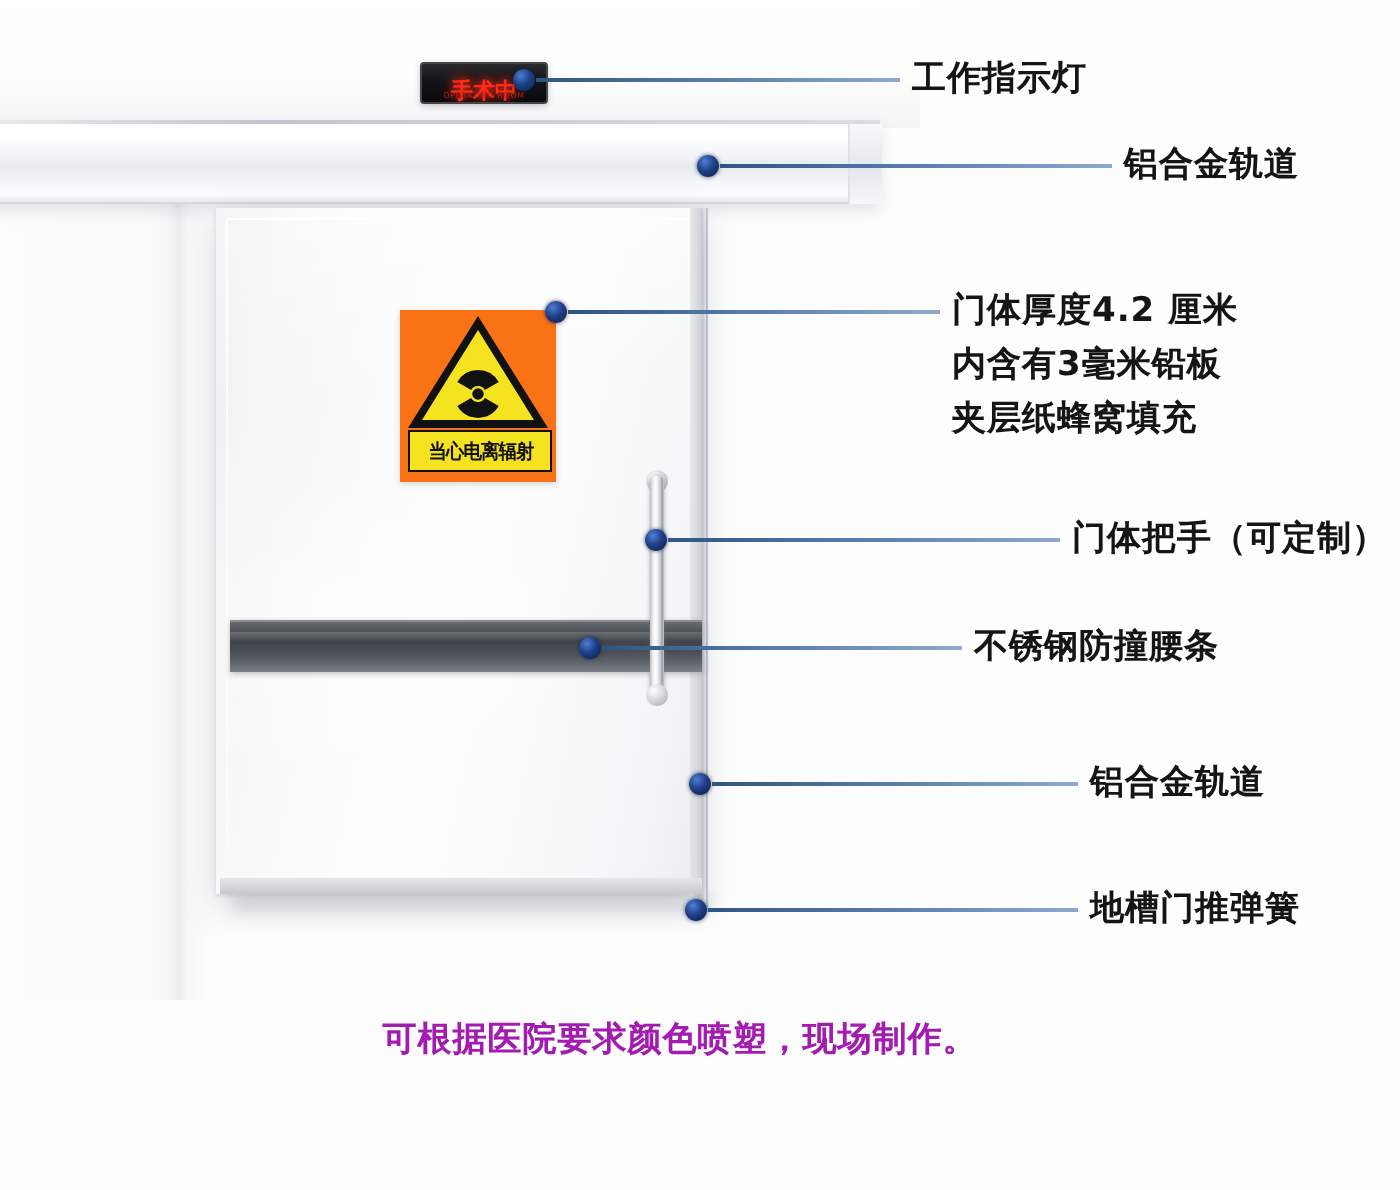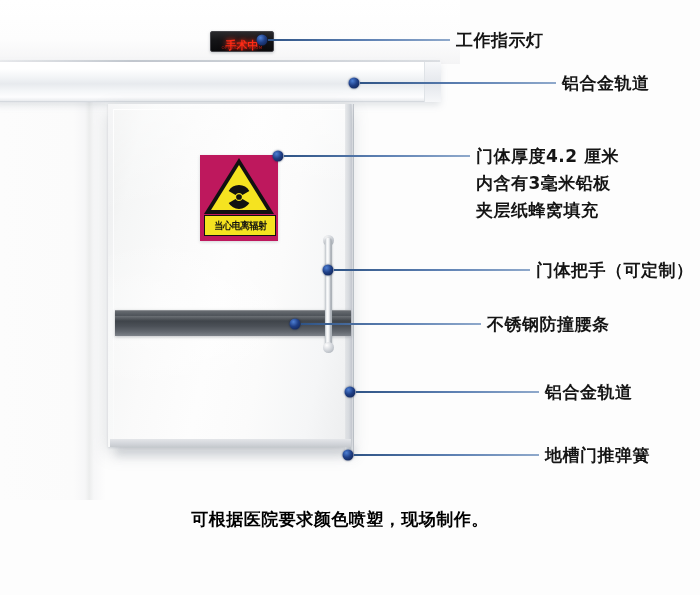--- a/index.html
+++ b/index.html
@@ -179,21 +179,21 @@
     background: radial-gradient(circle at 35% 30%, #ffffff, #c8ccd2 60%, #9fa5ac 100%);
   }
   .handle-mount-top { top: -3px; }
   .handle-mount-bot { bottom: -3px; }
 
   
   .rad-sign {
     position: absolute;
     left: 200px; top: 155px;
     width: 78px; height: 86px;
-    background: #be185d;
+    background: #f97316;
     box-shadow: 0 1px 3px rgba(120,126,136,0.30);
   }
   .rad-tri-wrap {
     position: absolute;
     left: 4px; top: 3px;
     width: 70px; height: 56px;
   }
   .rad-tri-outer, .rad-tri-inner {
     position: absolute;
     left: 50%;
@@ -300,21 +300,21 @@
     white-space: pre;
   }
 
   .caption {
     position: absolute;
     left: 0; top: 508px;
     width: 680px;
     text-align: center;
     font-size: 17px;
     font-weight: bold;
-    color: #000000;
+    color: #a21caf;
     letter-spacing: 0.5px;
     font-family: Liberation Mono, monospace;
   }
 </style>
 </head>
 <body>
 
 <div id="page">
 
   <div class="scene">

